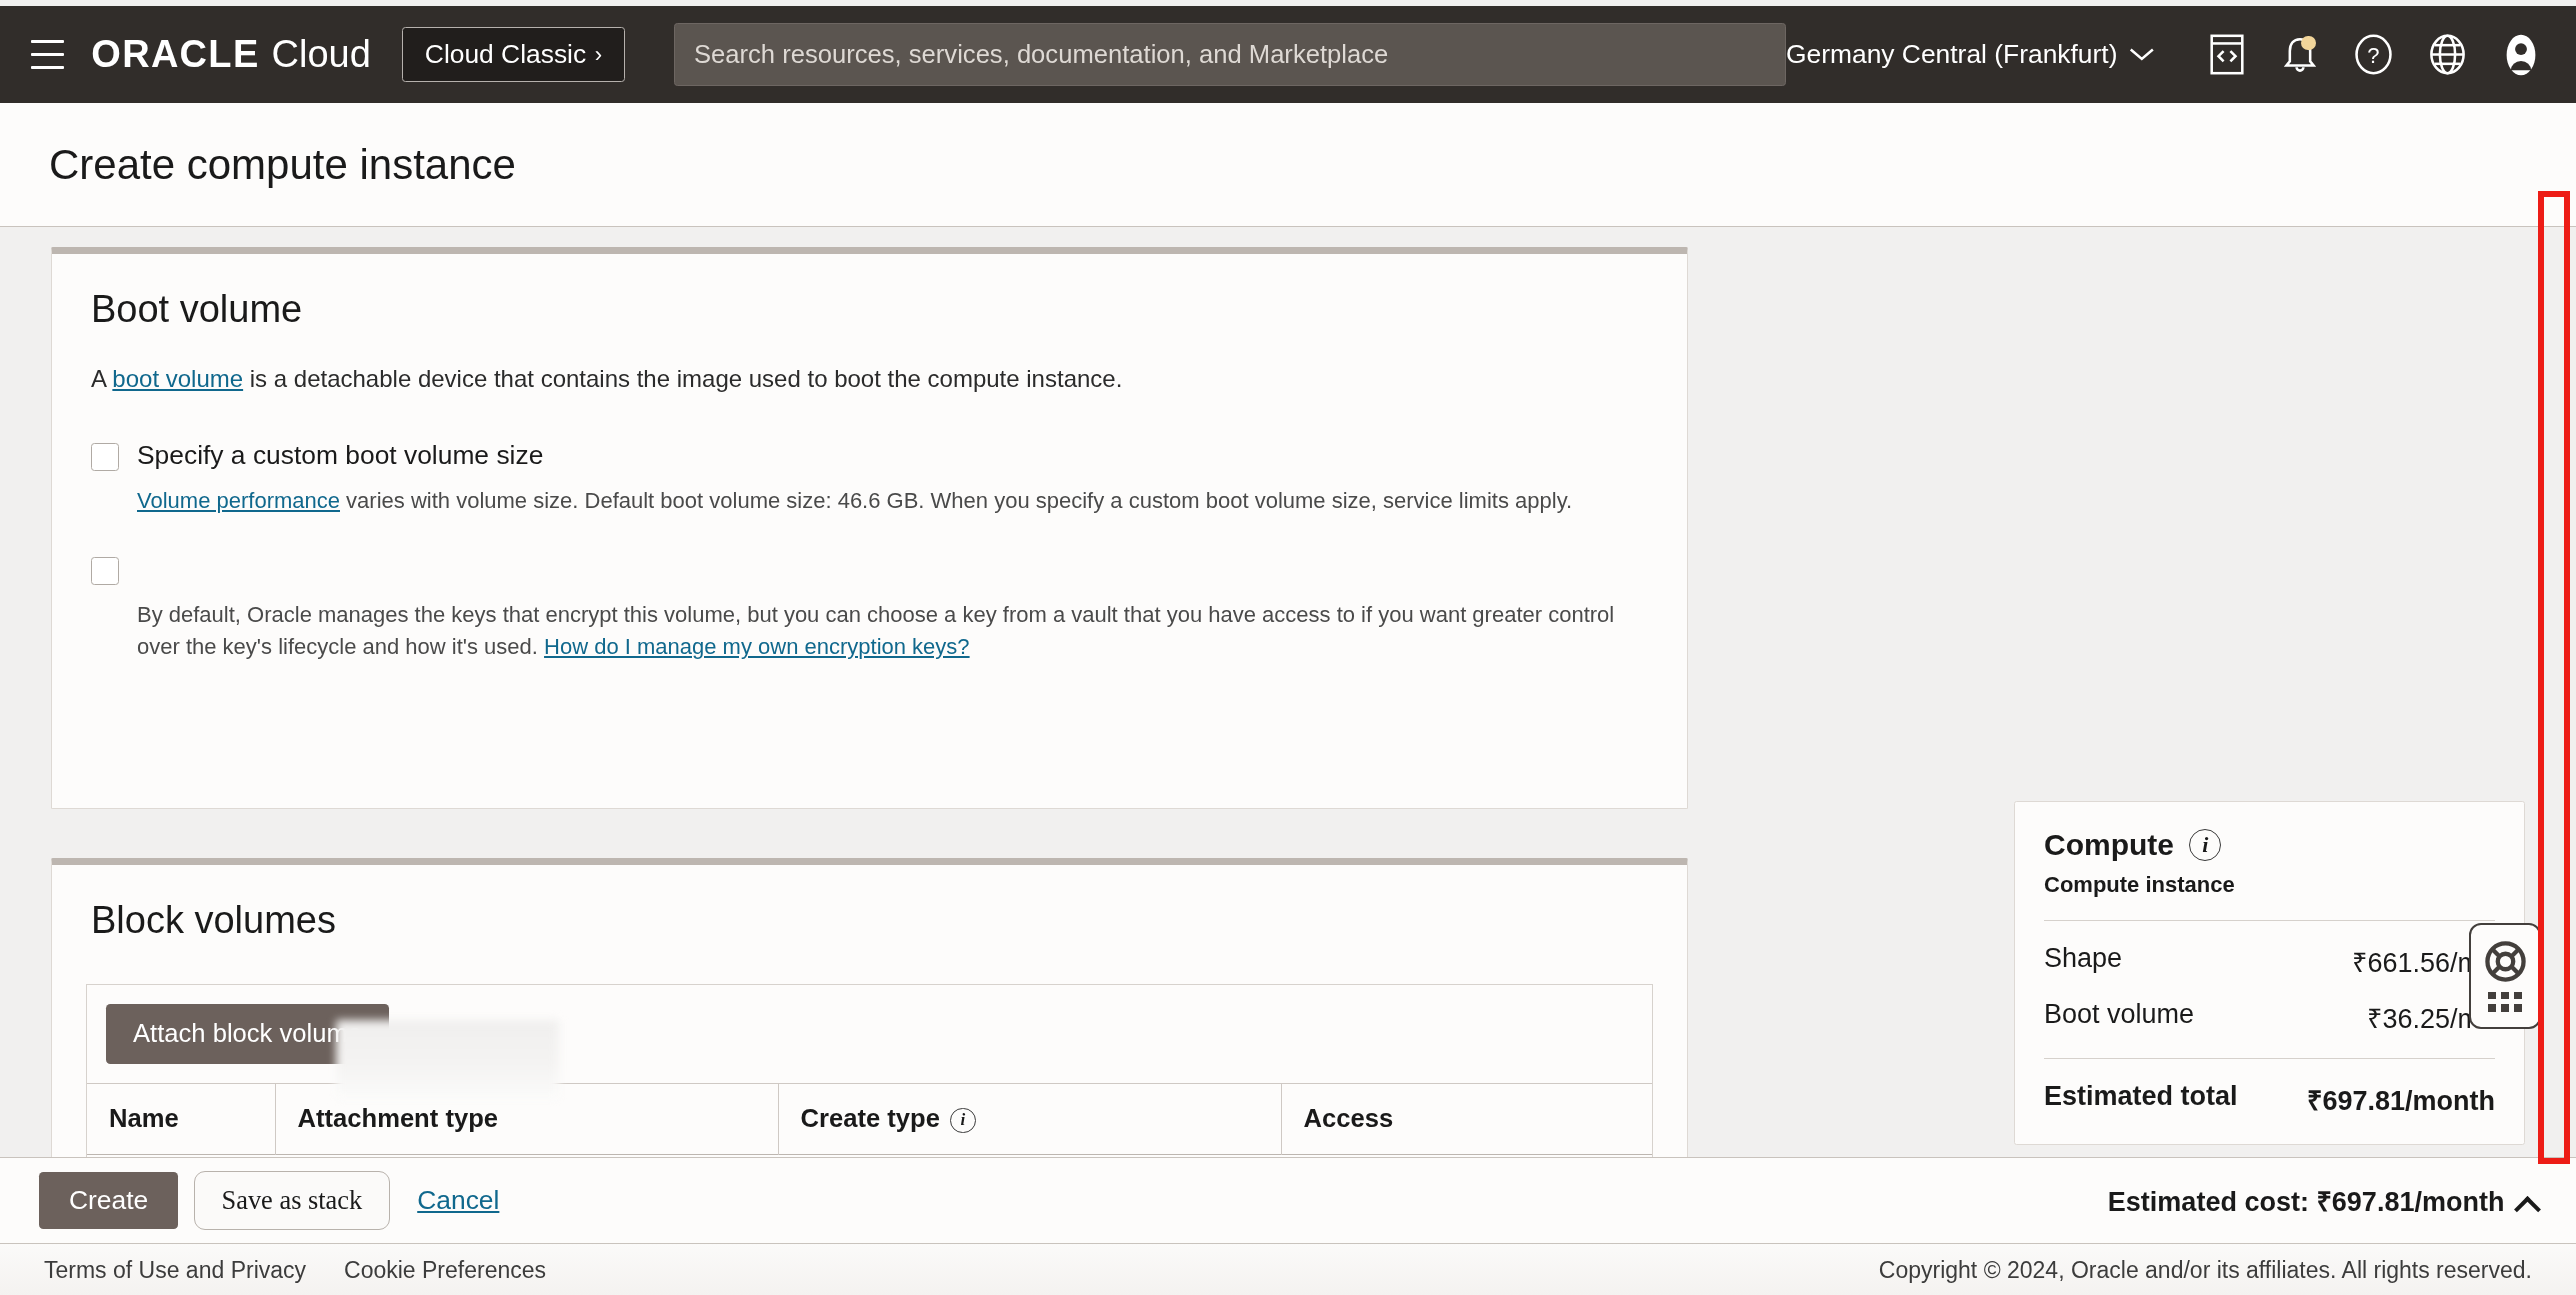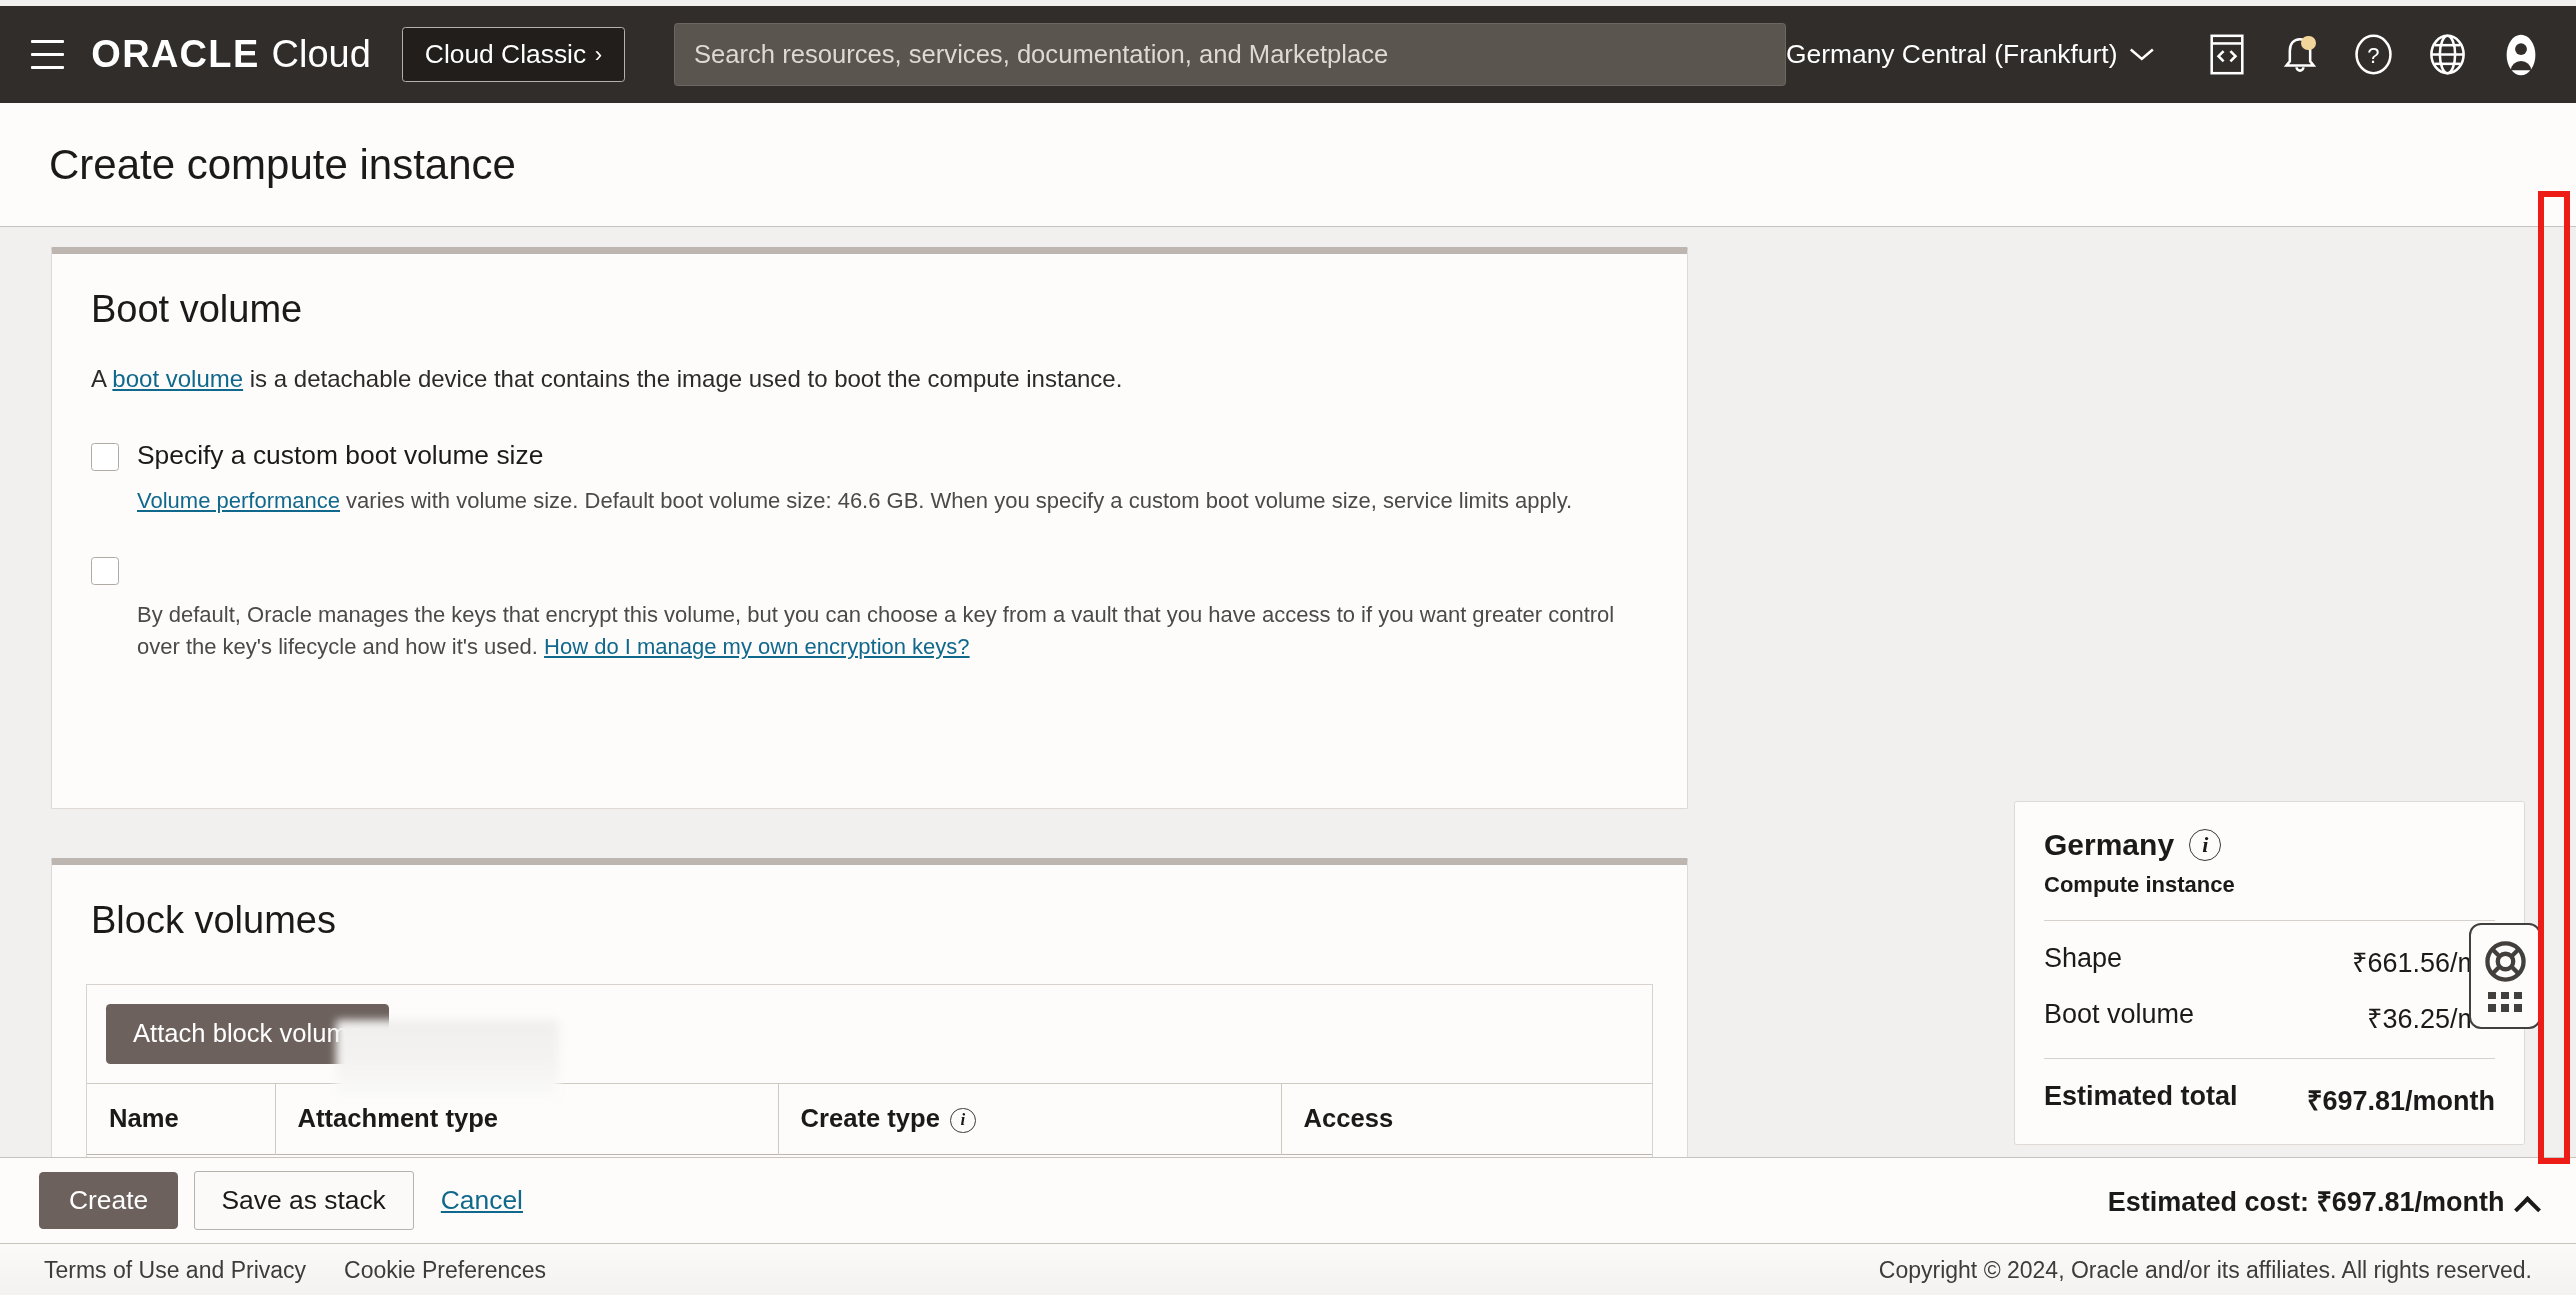--- a/index.html
+++ b/index.html
@@ -171,23 +171,23 @@
     width: 2576px; height: 86px;
     background: #fdfcfb; border-top: 0.9px solid #c9c3bd;
     display: flex; align-items: center; padding: 0 39px; z-index: 35;
   }
   .btn-create {
     background: #6c615c; color: #fff; border: none; border-radius: 4.3px;
     font-size: 26.4px; padding: 12.8px 30px; cursor: pointer; margin-right: 15.3px;
     font-family: "Liberation Sans", sans-serif;
   }
   .btn-stack {
-    background: #fbfaf9; color: #1a1a1a; border: 0.9px solid #b8b2ac; border-radius: 3px;
+    background: #fbfaf9; color: #1a1a1a; border: 0.9px solid #b8b2ac; border-radius: 11px;
     font-size: 26.4px; padding: 12.8px 27px; cursor: pointer; margin-right: 27px;
-    font-family: Liberation Sans, sans-serif;
+    font-family: Liberation Serif, serif;
   }
   .btn-cancel { color: #10688d; font-size: 26.4px; text-decoration: underline; cursor: pointer; }
   .est-cost {
     margin-left: auto; font-size: 27px; font-weight: bold; color: #1a1a1a;
     display: flex; align-items: flex-end; gap: 13.6px; cursor: pointer;
   }
 
   
   .footer {
     position: absolute; top: 1243px; left: 0;
@@ -327,21 +327,21 @@
           <tr>
             <td colspan="4">No items found.</td>
           </tr>
         </tbody>
       </table>
     </div>
   </div>
 
   <div class="summary-card">
     <div class="sum-title">
-      <span>Germany</span>
+      <span>Compute</span>
       <span class="info-ic big">i</span>
     </div>
     <div class="sum-sub">Compute instance</div>
     <div class="sum-div"></div>
     <div class="sum-row">
       <span>Shape</span>
       <span>₹661.56/mo</span>
     </div>
     <div class="sum-row">
       <span>Boot volume</span>

